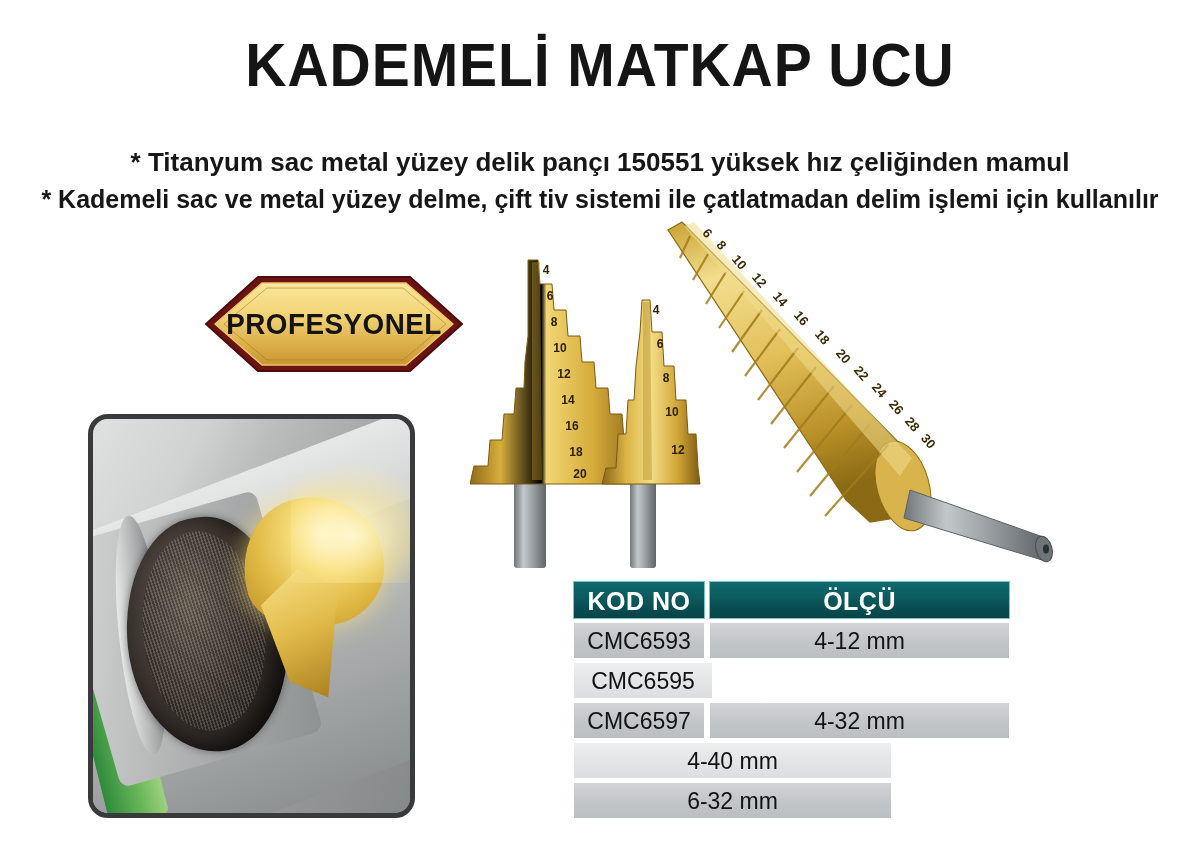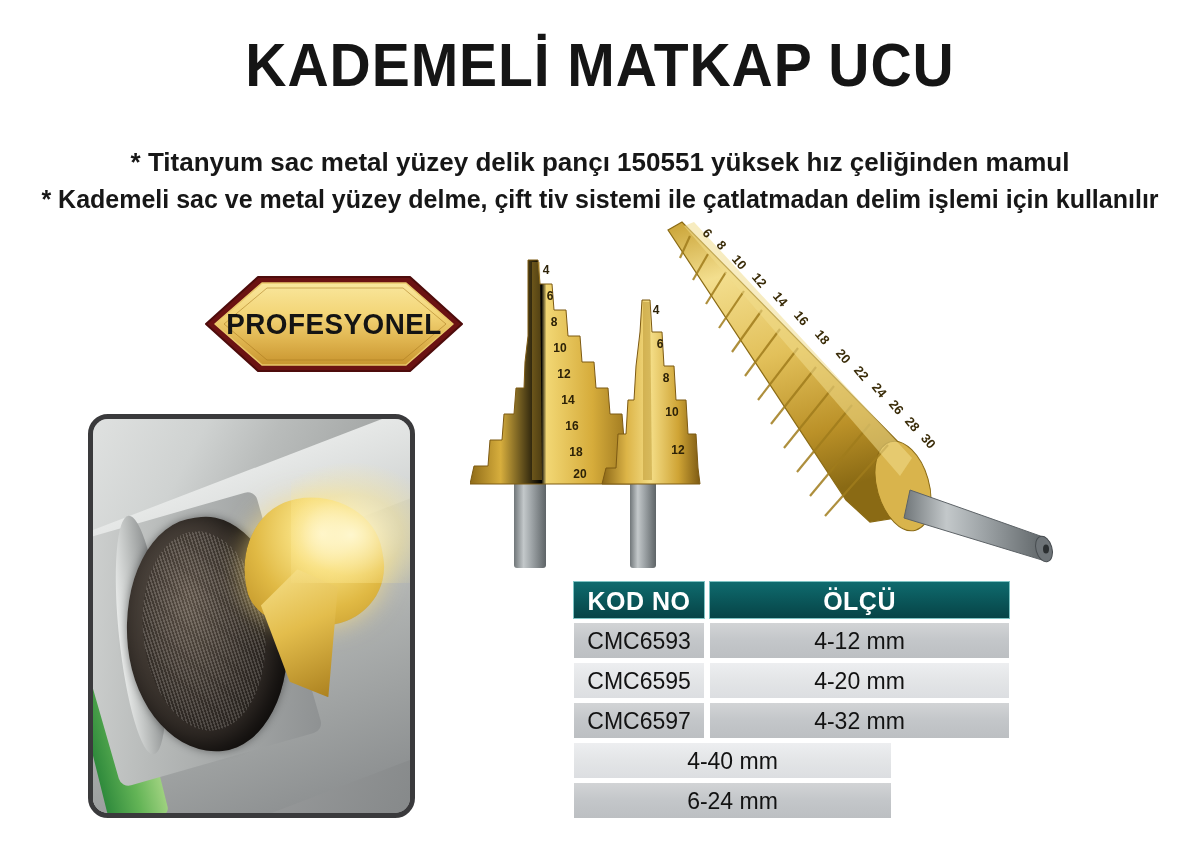--- a/index.html
+++ b/index.html
@@ -314,25 +314,24 @@
     <div class="cell c-code">KOD NO</div>
     <div class="cell c-size">ÖLÇÜ</div>
   </div>
 
   <div class="spec-row row-a">
     <div class="cell c-code">CMC6593</div>
     <div class="cell c-size">4-12 mm</div>
   </div>
   <div class="spec-row row-b">
     <div class="cell c-code">CMC6595</div>
-    <div class="cell c-size">4-20 mm</div>
   </div>
   <div class="spec-row row-a">
     <div class="cell c-code">CMC6597</div>
     <div class="cell c-size">4-32 mm</div>
   </div>
   <div class="spec-row row-b">
     <div class="cell c-size">4-40 mm</div>
   </div>
   <div class="spec-row row-a">
-    <div class="cell c-size">6-24 mm</div>
+    <div class="cell c-size">6-32 mm</div>
   </div>
 </div>
 
 </body></html>

